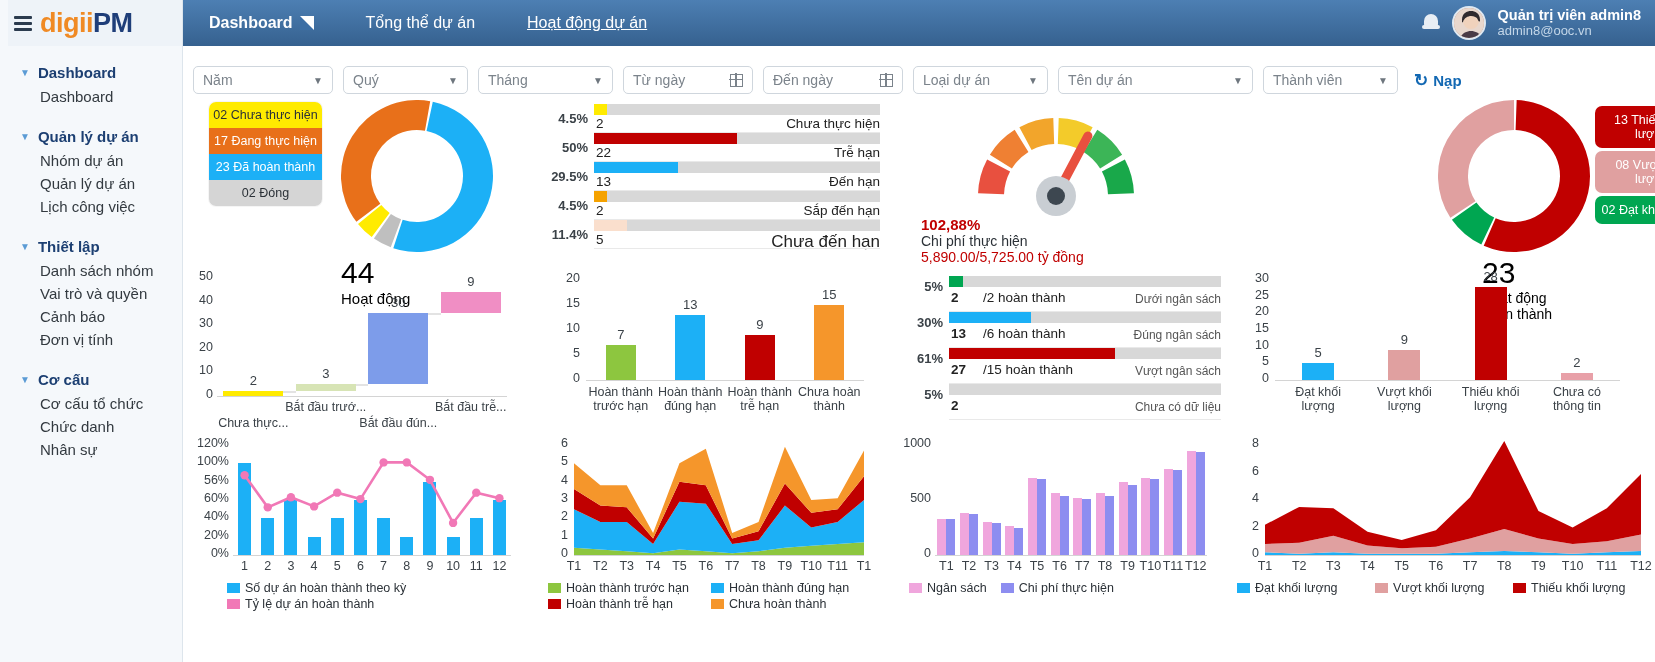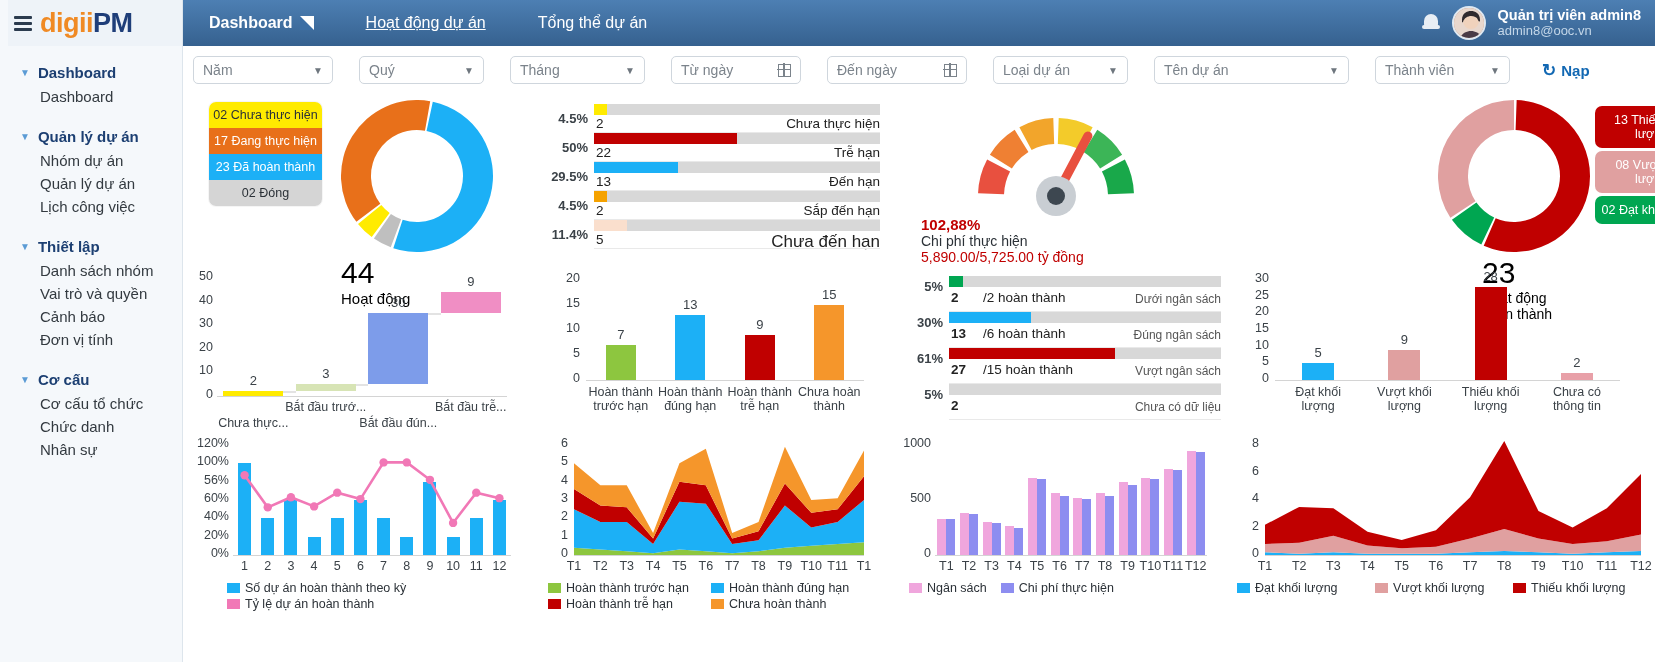--- a/index.html
+++ b/index.html
@@ -74,22 +74,22 @@
   .avatar {
     width: 34px; height: 34px; border-radius: 50%; overflow: hidden;
     background: #c98b6b; border: 2px solid #dfe8f1; flex: none;
   }
   .user-text { line-height: 1.15; }
   .user-name { color: #ffffff; font-weight: bold; font-size: 14.5px; }
   .user-mail { color: #c3d6e8; font-size: 13px; }
 
   
   .filterbar {
-    position: absolute; left: 183px; top: 46px; width: 1472px; height: 48px;
-    background: #fff; display: flex; align-items: center; padding-left: 10px; gap: 26px;
+    position: absolute; left: 183px; top: 56px; width: 1472px; height: 48px;
+    background: #fff; display: flex; align-items: center; padding-left: 10px; gap: 10px;
   }
   .fbox {
     height: 28px; border: 1px solid #cfd6dd; border-radius: 5px;
     display: flex; align-items: center; justify-content: space-between;
     padding: 0 9px; font-size: 14px; color: #7b838b; background: #fff;
     cursor: pointer; white-space: nowrap;
   }
   .fbox .dd { font-size: 10px; color: #6e767e; margin-left: 14px; }
   .cal {
     width: 13px; height: 13px; border: 1.6px solid #7b838b; position: relative;
@@ -204,25 +204,25 @@
         </div>
       </div>
   </div>
 
   <div class="header">
     <div class="tabbar" id="tabbar">
         <div class="tab active ">
           <span>Dashboard</span>
           <span class="sq-icon"></span>
         </div>
+        <div class="tab  ">
+          <span>Tổng thể dự án</span>
+        </div>
         <div class="tab  link">
           <span>Hoạt động dự án</span>
-        </div>
-        <div class="tab  ">
-          <span>Tổng thể dự án</span>
         </div>
       </div>
     <div class="user-zone">
       <div class="bell"></div>
       <div class="avatar">
         <svg width="34" height="34" viewBox="0 0 34 34" aria-hidden="true">
           <rect width="34" height="34" fill="#e8d7cd"></rect>
           <circle cx="17" cy="13" r="8" fill="#f0d2bc"></circle>
           <path d="M5 34c1-8 7-11 12-11s11 3 12 11z" fill="#4a3b46"></path>
           <path d="M8 12c0-7 5-9 9-9s9 2 9 9c0 2-1 2-2 0-1-3-4-4-7-4s-7 2-8 6c-1 1-1 0-1-2z" fill="#2f2a2e"></path>

